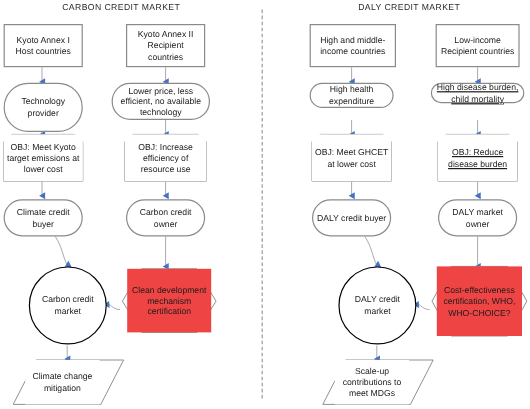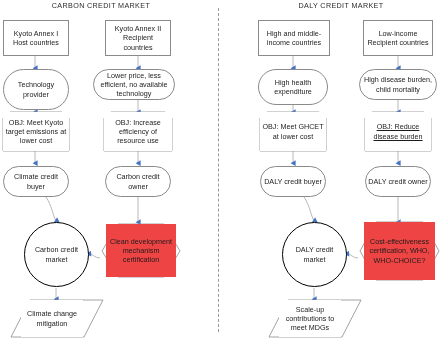--- a/index.html
+++ b/index.html
@@ -135,39 +135,39 @@
   <span class="lbl">Climate change mitigation</span>
 </div>
 
 <div class="node rect" style="left:258px;top:20px;width:72px;height:36px;">
   <span class="lbl">High and middle-income countries</span>
 </div>
 <div class="node rect" style="left:363px;top:20px;width:70px;height:36px;">
   <span class="lbl">Low-income Recipient countries</span>
 </div>
 
-<div class="node stadium" style="left:258px;top:69px;width:70px;height:36px;">
+<div class="node stadium" style="left:258px;top:69px;width:70px;height:21px;">
   <span class="lbl">High health expenditure</span>
 </div>
-<div class="node stadium" style="left:359px;top:69px;width:78px;height:31px;">
+<div class="node stadium" style="left:359px;top:69px;width:78px;height:17px;text-decoration:underline;">
   <span class="lbl">High disease burden, child mortality</span>
 </div>
 
 <div class="node pent" style="left:260px;top:112px;width:66px;height:39px;">
   <span class="lbl">OBJ: Meet GHCET at lower cost</span>
 </div>
 <div class="node pent" style="left:365px;top:112px;width:66px;height:39px;text-decoration:underline;">
   <span class="lbl">OBJ: Reduce disease burden</span>
 </div>
 
 <div class="node stadium" style="left:260px;top:166px;width:66px;height:31px;text-align:right;">
   <span class="lbl">DALY credit buyer</span>
 </div>
 <div class="node stadium" style="left:365px;top:166px;width:66px;height:31px;">
-  <span class="lbl">DALY credit owner</span>
+  <span class="lbl">DALY market owner</span>
 </div>
 
 <div class="node circ" style="left:282px;top:222px;width:65px;height:65px;">
   <span class="lbl">DALY credit market</span>
 </div>
 
 <div class="node hex" style="left:364px;top:222px;width:71px;height:58px;">
   <span class="lbl">Cost-effectiveness certification, WHO, WHO-CHOICE?</span>
 </div>
 

